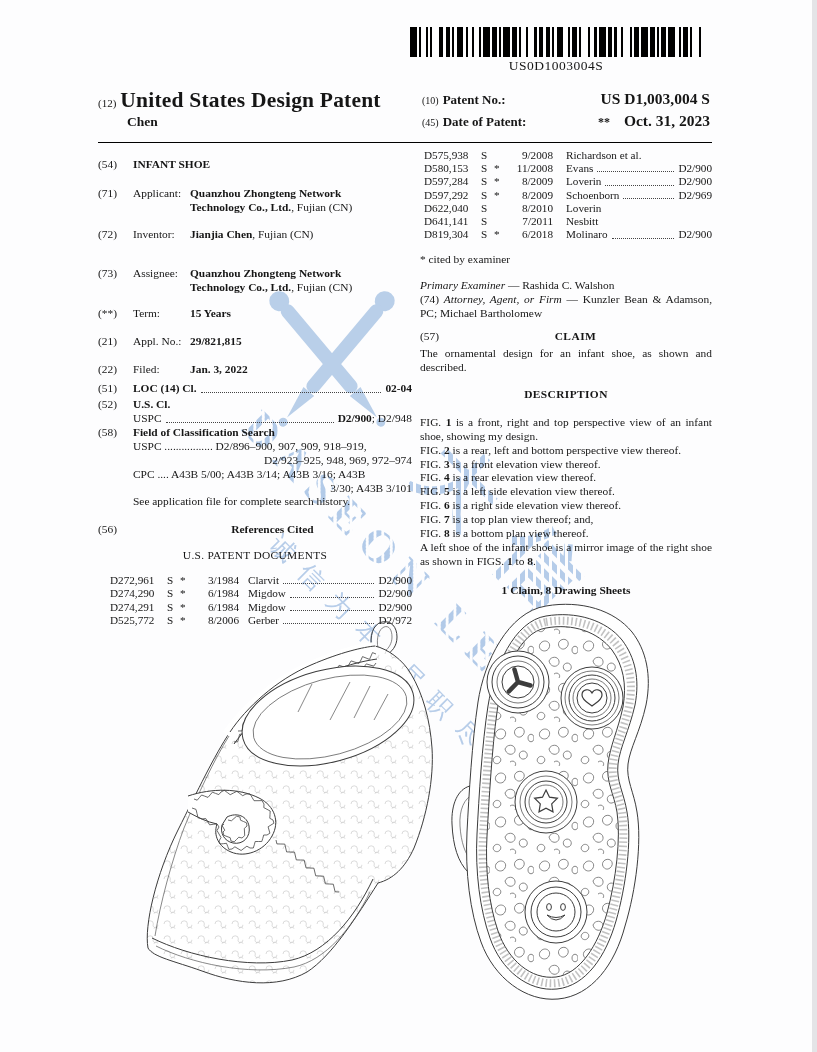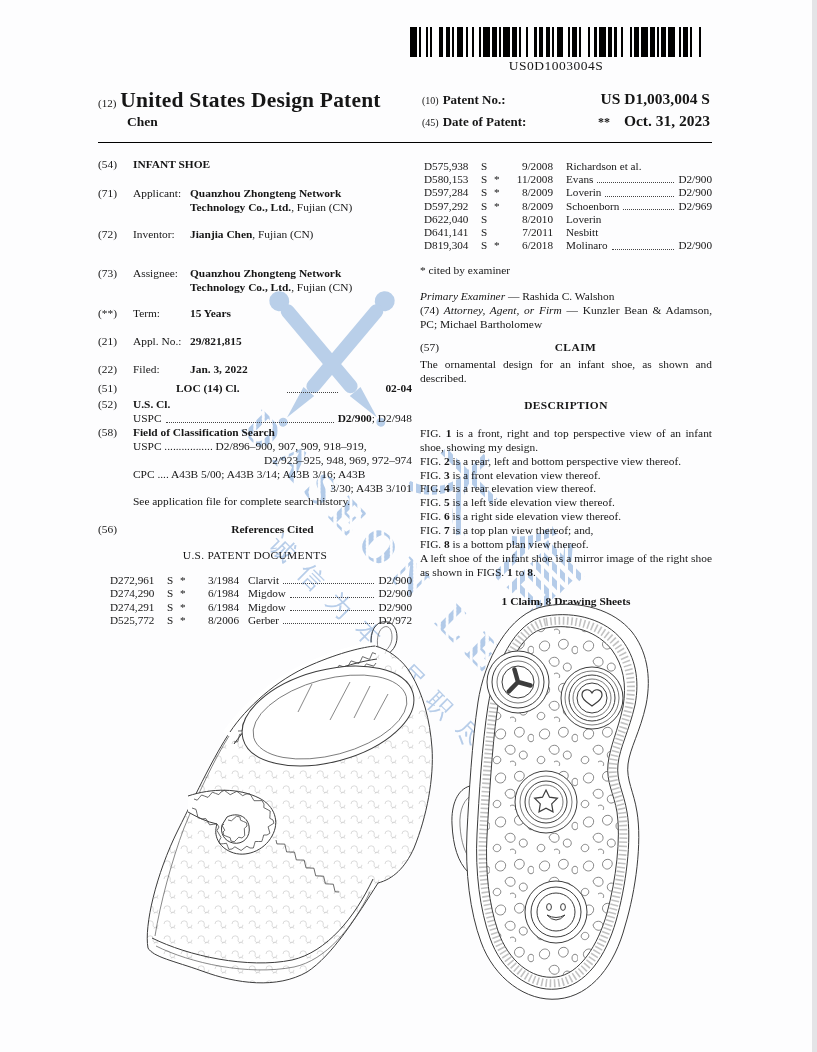--- a/index.html
+++ b/index.html
@@ -35,21 +35,21 @@
   .hr-row{display:flex;align-items:baseline;margin-bottom:4px;}
   .hr-num{font-size:10px;margin-right:4px;}
   .hr-lab{font-size:13px;font-weight:bold;}
   .hr-val{font-size:15.5px;font-weight:bold;margin-left:auto;}
   .hr-stars{font-size:12px;font-weight:bold;margin-left:auto;padding-left:8px;}
   .hr-val2{font-size:15.5px;font-weight:bold;margin-left:14px;}
   .hdr-rule{position:absolute;left:98px;top:142px;width:614px;border-top:1.7px solid #000;}
   
   .col{position:absolute;font-size:11.4px;line-height:1.22;}
   .col-left{left:98px;top:158px;width:314px;}
-  .col-right{left:420px;top:160px;width:292px;}
+  .col-right{left:420px;top:149px;width:292px;}
   .frow{display:flex;}
   .fnum{width:35px;flex:none;}
   .flab{width:57px;flex:none;}
   .b{font-weight:bold;}
   .i{font-style:italic;}
   .lead{flex:1;border-bottom:1.3px dotted #444;margin:0 4px 3px 4px;}
   .ctr{text-align:center;}
   .right{text-align:right;}
   .just{text-align:justify;}
   
@@ -238,21 +238,21 @@
       <div class="frow" style="margin-bottom:14px;">
         <span class="fnum">(21)</span>
         <span class="flab">Appl. No.:</span>
         <span class="b">29/821,815</span>
       </div>
       <div class="frow" style="margin-bottom:5px;">
         <span class="fnum">(22)</span>
         <span class="flab">Filed:</span>
         <span class="b">Jan. 3, 2022</span>
       </div>
-      <div class="frow" style="margin-bottom:2px;gap:43px;">
+      <div class="frow" style="margin-bottom:2px;">
         <span class="fnum">(51)</span>
         <span class="b">LOC (14) Cl.</span>
         <span class="lead"></span>
         <span class="b">02-04</span>
       </div>
       <div>
         <div class="frow">
           <span class="fnum">(52)</span>
           <span class="b">U.S. Cl.</span>
         </div>

